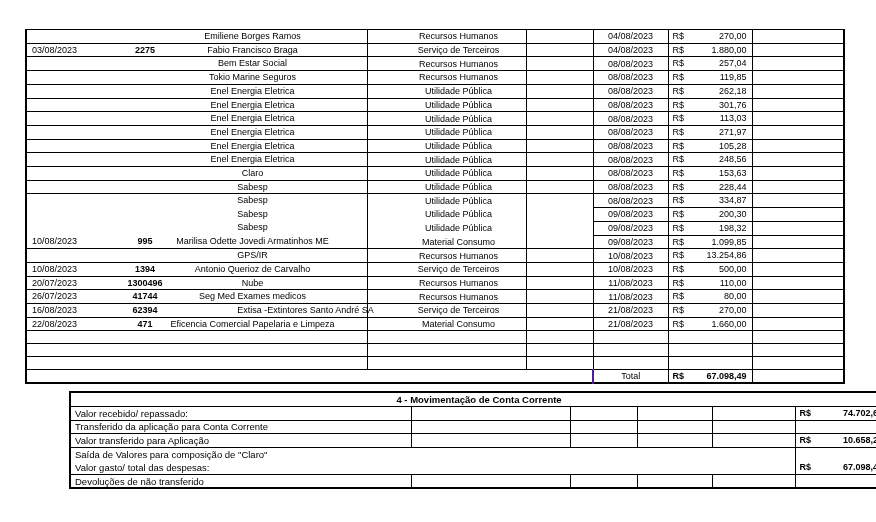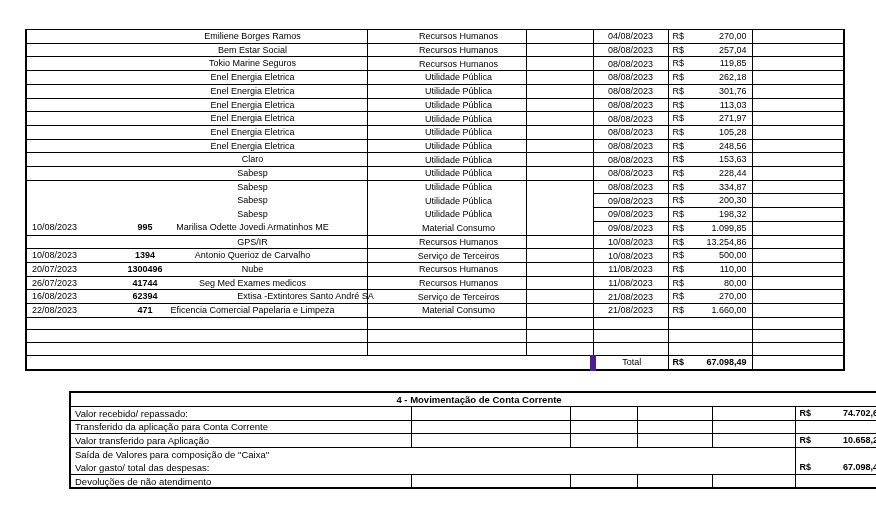--- a/index.html
+++ b/index.html
@@ -61,21 +61,21 @@
     display: flex;
     justify-content: space-between;
     align-items: center;
     padding: 0 5px 0 4px;
     line-height: 12.7px;
   }
   .money-wrap.bold { font-weight: bold; }
 
   tr.total-row td.total-label {
     text-align: center;
-    border-left: 6px solid #4c1d95;
+    border-left: 2px solid #4c1d95;
     border-right: 1px solid #000;
   }
 
   
   #movement-table {
     left: 25px;
     top: 391px;
     width: 818px;
     border: 2px solid #000;
     margin-left: 44px;
@@ -115,20 +115,37 @@
           <td class="left-cell br bb">
             <span class="sp-name">Emiliene Borges Ramos</span>
           </td>
           <td class="cat br bb">Recursos Humanos</td>
           <td class="br bb"></td>
           <td class="d2 br bb">04/08/2023</td>
           <td class="money br bb">
             <div class="money-wrap">
               <span>R$</span>
               <span>270,00</span>
+            </div>
+          </td>
+          <td class="bb"></td>
+        </tr>
+        <tr>
+          <td class="left-cell br bb">
+            <span class="sp-date">03/08/2023</span>
+            <span class="sp-num">2275</span>
+            <span class="sp-name">Fabio Francisco Braga</span>
+          </td>
+          <td class="cat br bb">Serviço de Terceiros</td>
+          <td class="br bb"></td>
+          <td class="d2 br bb">04/08/2023</td>
+          <td class="money br bb">
+            <div class="money-wrap">
+              <span>R$</span>
+              <span>1.880,00</span>
             </div>
           </td>
           <td class="bb"></td>
         </tr>
         <tr>
           <td class="left-cell br bb">
             <span class="sp-name">Bem Estar Social</span>
           </td>
           <td class="cat br bb">Recursos Humanos</td>
           <td class="br bb"></td>
@@ -521,34 +538,34 @@
           <td class="br bb"></td>
           <td class="br bb"></td>
           <td class="mv-val bb">
             <div class="money-wrap">
               <span>R$</span>
               <span>10.658,25</span>
             </div>
           </td>
         </tr>
         <tr>
-          <td class="mv-label" colspan="5">Saída de Valores para composição de "Caixa"</td>
+          <td class="mv-label" colspan="5">Saída de Valores para composição de "Claro"</td>
           <td class="mv-val"></td>
         </tr>
         <tr>
           <td class="mv-label bb" colspan="5">Valor gasto/ total das despesas:</td>
           <td class="mv-val bb">
             <div class="money-wrap">
               <span>R$</span>
               <span>67.098,49</span>
             </div>
           </td>
         </tr>
         <tr>
-          <td class="mv-label br">Devoluções de não atendimento</td>
+          <td class="mv-label br">Devoluções de não transferido</td>
           <td class="br"></td>
           <td class="br"></td>
           <td class="br"></td>
           <td class="br"></td>
           <td class="mv-val"></td>
         </tr>
       </tbody>
   </table>
 
 </div>

